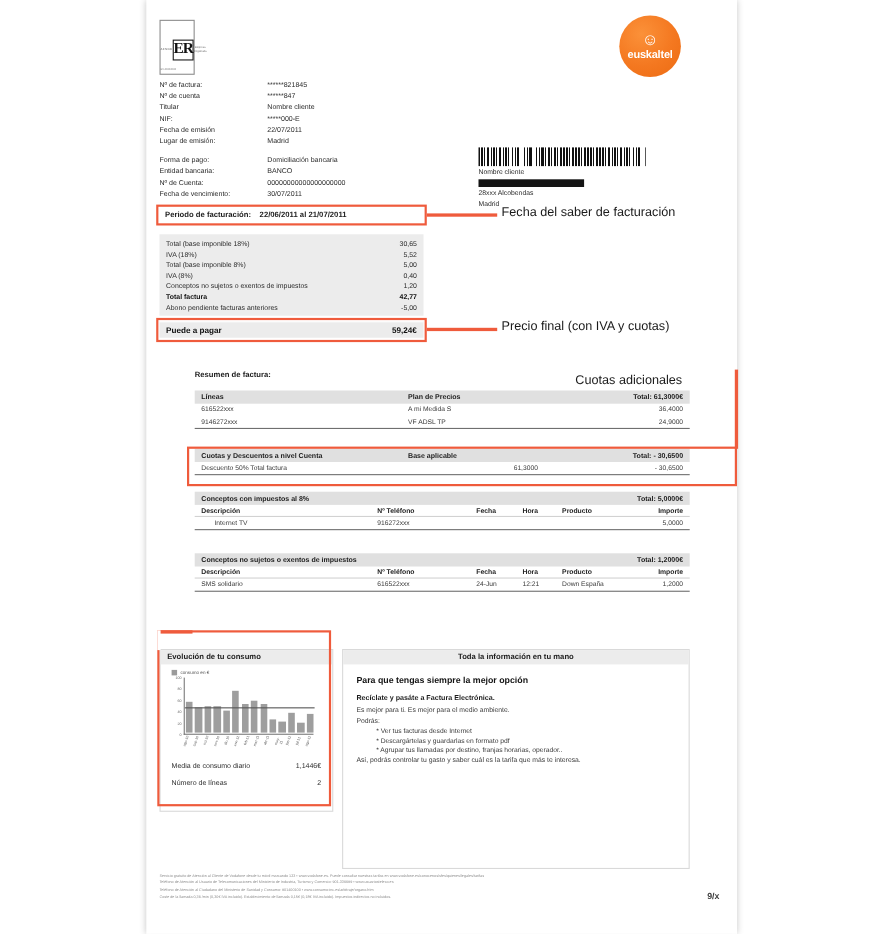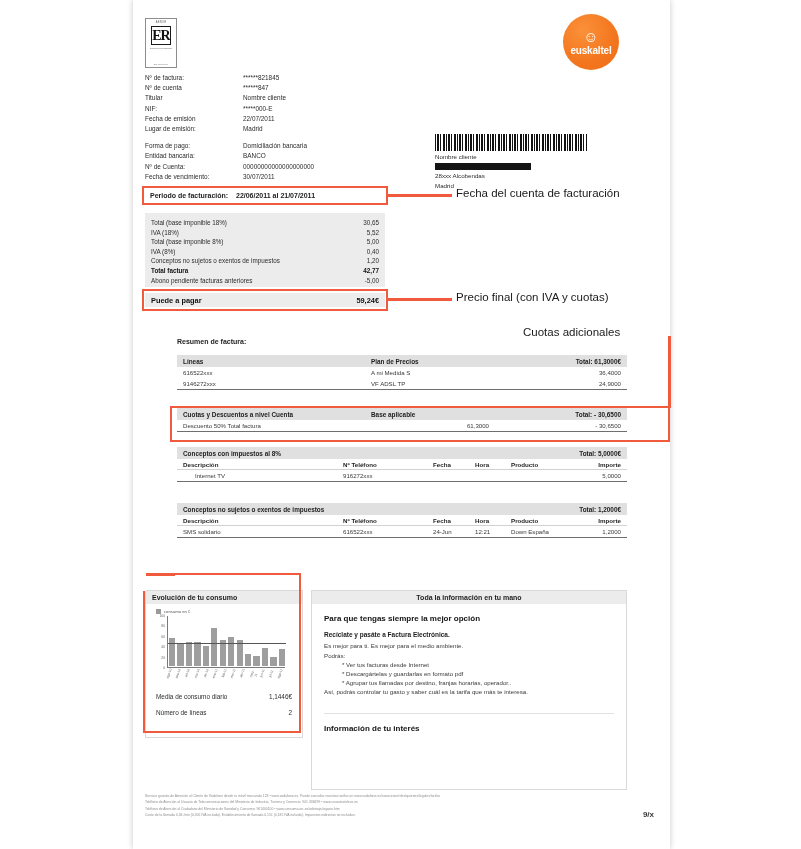--- a/index.html
+++ b/index.html
@@ -17,21 +17,21 @@
     width: 537px; height: 849px;
     background: #ffffff;
     box-shadow: 0 0 6px rgba(0,0,0,0.22);
   }
 
   
   .er-logo {
     position: absolute; left: 12px; top: 18px;
     width: 32px; height: 50px;
     border: 1px solid #8d8d8d; background:#fff;
-    display:flex; flex-direction:column; align-items:center; justify-content:flex-start;
+    display:flex; flex-direction:row; align-items:center; justify-content:flex-start;
     padding-top:2px;
   }
   .er-cap { font-size:2.6px; letter-spacing:.3px; color:#5a5a5a; }
   .er-box { width:20px; height:19px; border:1.6px solid #1a1a1a; margin-top:2px;
             display:flex; align-items:center; justify-content:center;
             font-size:14px; font-weight:bold; line-height:1; color:#111;
             font-family:"Liberation Serif", serif; letter-spacing:-1px;}
   .er-sub { font-size:2.4px; color:#6a6a6a; margin-top:2px; text-align:center; line-height:1.4;}
   .er-foot{ position:absolute; bottom:2px; font-size:2.2px; color:#7a7a7a;}
 
@@ -426,46 +426,43 @@
       <div class="panelR-h">Toda la información en tu mano</div>
       <div class="pr-body">
         <div class="pr-h1">Para que tengas siempre la mejor opción</div>
         <div class="pr-h2">Recíclate y pasáte a Factura Electrónica.</div>
         <div class="pr-p">Es mejor para ti. Es mejor para el medio ambiente.</div>
         <div class="pr-p">Podrás:</div>
         <div class="pr-li">* Ver tus facturas desde Internet</div>
         <div class="pr-li">* Descargártelas y guardarlas en formato pdf</div>
         <div class="pr-li">* Agrupar tus llamadas por destino, franjas horarias, operador..</div>
         <div class="pr-p">Así, podrás controlar tu gasto y saber cuál es la tarifa que más te interesa.</div>
-        <div class="pr-sep">
-          <div class="pr-h1" style="margin:0;">Información de tu interés</div>
-        </div>
       </div>
     </div>
 
     <div class="footer">
       <div class="f-line">Servicio gratuito de Atención al Cliente de Vodafone desde tu móvil marcando 123 • www.vodafone.es. Puede consultar nuestras tarifas en www.vodafone.es/conocenos/sfes/quienes/legales/tarifas</div>
       <div class="f-line">Teléfono de Atención al Usuario de Telecomunicaciones del Ministerio de Industria, Turismo y Comercio: 901.336699 • www.usuariosteleco.es</div>
       <div class="f-line">Teléfono de Atención al Ciudadano del Ministerio de Sanidad y Consumo: 901400100 • www.consumo-inc.es/arbitraje/organo.htm</div>
       <div class="f-line">Coste de la llamada 0,36 /min (0,30€ IVA incluido). Establecimiento de llamada 0,15€ (0,18€ IVA incluido). Impuestos indirectos no incluidos.</div>
     </div>
 
     <div class="pageno">9/x</div>
 
   </div>
 
   <div class="ann-box" style="left:142px; top:186px; width:246px; height:19px;"></div>
   <div class="ann-rule" style="left:388px; top:194px; width:64px; height:3px;"></div>
-  <div class="ann-text" style="left:456px; top:187px;">Fecha del cuenta de facturación</div>
+  <div class="ann-text" style="left:456px; top:187px;">Fecha del saber de facturación</div>
 
   <div class="ann-box" style="left:142px; top:289px; width:246px; height:22px;"></div>
   <div class="ann-rule" style="left:388px; top:298px; width:64px; height:3px;"></div>
   <div class="ann-text" style="left:456px; top:291px;">Precio final (con IVA y cuotas)</div>
 
-  <div class="ann-text" style="left:523px; top:326px;">Cuotas adicionales</div>
+  <div class="ann-text" style="left:523px; top:340px;">Cuotas adicionales</div>
   <div class="ann-box" style="left:170px; top:406px; width:500px; height:36px;"></div>
   <div class="ann-rule" style="left:668px; top:336px; width:3px; height:72px;"></div>
 
   <div class="ann-rule" style="left:145px; top:573px; width:30px; height:3px;"></div>
   <div class="ann-box" style="left:143px; top:573px; width:158px; height:160px;"></div>
   <div class="ann-rule" style="left:143px; top:573px; width:3px; height:18px; background:#fff;"></div>
 
 </div>
 
 </body></html>

